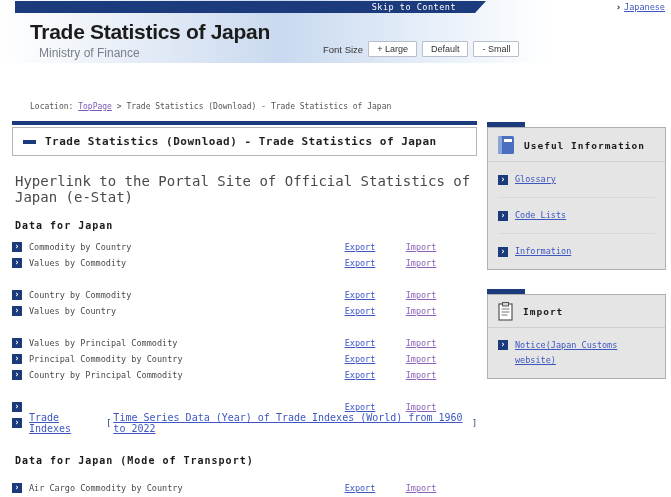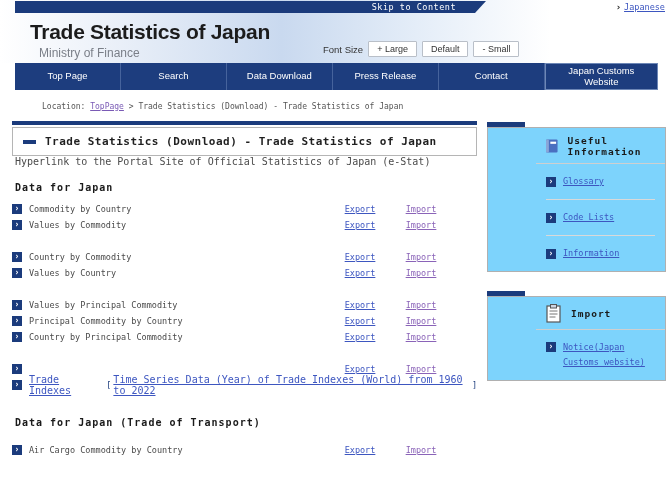--- a/index.html
+++ b/index.html
@@ -30,56 +30,56 @@
   
   #nav { position:absolute; left:15px; top:63px; width:643px; height:27px;
     background:#1d3d7e; display:flex; }
   .nav-item { flex:1; display:flex; align-items:center; justify-content:center; text-align:center;
     color:#ffffff; font-family:"Liberation Sans", sans-serif; font-size:9.5px; line-height:10.5px;
     border-right:1px solid #46639c; cursor:pointer; text-decoration:none; }
   .nav-item:last-child { border-right:none; flex:1.08; }
   .nav-item:last-child .inner { border:1px solid #6d87b6; padding:2px 8px; }
 
   
-  #breadcrumb { position:absolute; left:42px; top:102px; font-size:8px; color:#555; }
+  #breadcrumb { position:absolute; left:30px; top:102px; font-size:8px; color:#555; }
   #breadcrumb a { color:#7a5ab5; text-decoration:underline; }
 
   
   #left-col  { position:absolute; left:12px;  top:121px; width:465px; }
   #side-col  { position:absolute; left:487px; top:121px; width:179px; }
 
   
   #title-bar { height:4px; background:#1b3b7c; }
   #title-box { margin-top:2px; border:1px solid #b5b5b5; height:29px;
     display:flex; align-items:center; padding-left:10px; background:#fff; }
   .dash-icon { width:13px; height:4px; background:#1b3b7c; margin-right:9px; }
   #title-box h1 { font-size:11px; font-weight:bold; color:#1f1f1f; letter-spacing:0.5px; }
 
-  #intro { margin-left:3px; font-size:10px; color:#4a4a4a; }
+  #intro { margin-top:17px; margin-left:3px; font-size:14px; color:#4a4a4a; }
   .sec-heading { margin-top:15px; margin-left:3px; font-size:10px; font-weight:bold; color:#1a1a1a; letter-spacing:1px; }
 
   
   .group { margin-top:8px; margin-bottom:16px; }
   .row { display:grid; grid-template-columns:1fr 62px 60px; align-items:center;
     height:16px; padding-right:26px; }
   .row-label-wrap { display:flex; align-items:center; gap:7px; }
   .sq-icon { width:10px; height:10px; background:#1b3b7c; color:#fff; font-size:8px; line-height:10px;
     text-align:center; font-weight:bold; flex:0 0 10px; }
   .row-label { font-size:8.5px; color:#4a4a4a; }
   a.lnk { font-size:8.5px; text-decoration:underline;text-align:center; }
   a.export { color:#3d56c0; }
   a.import { color:#8a63b8; }
   .ti-row { display:flex; align-items:center; gap:7px; height:16px; font-size:8.5px; }
   .ti-row .bracket { color:#1b3b7c; }
   a.blue-link { color:#3d56c0; text-decoration:underline; font-size:10px; }
   #sec2-heading { margin-top:24px; }
   #aircargo-group { margin-top:14px; margin-bottom:0; }
 
   
-  .side-box { position:relative; border:1px solid #b0b0b0; background:#7dd3fc; margin-top:6px;padding-left:48px; }
+  .side-box { position:relative; border:1px solid #b0b0b0; background:#e5e5e5; margin-top:6px; }
   .side-box::before { content:""; position:absolute; top:-6px; left:-1px; width:38px; height:5px; background:#1b3b7c; }
   .side-head { display:flex; align-items:center; gap:10px; padding:7px 10px 6px 10px;
     border-bottom:1px solid #cfcfcf; }
   .side-head .t { font-size:9.5px; font-weight:bold; color:#1a1a1a; letter-spacing:1px; }
   .side-links { padding:0 10px; }
   .side-link-row { display:flex; align-items:center; gap:7px; padding:10px 0;
     border-bottom:1px solid #d9d9d9; }
   .side-link-row:last-child { border-bottom:none; }
   .side-link-row a { font-size:8.5px; color:#3d56c0; text-decoration:underline; line-height:15px; }
   #other-box { margin-top:24px; }
@@ -100,30 +100,20 @@
     <div id="site-title">Trade Statistics of Japan</div>
     <div id="site-sub">Ministry of Finance</div>
     <div id="fontsize">
       <span>Font Size</span>
       <button class="fs-btn"><span class="plus"></span><span>+ Large</span></button>
       <button class="fs-btn">Default</button>
       <button class="fs-btn">- Small</button>
     </div>
   </div>
 
-  <div id="nav">
-    <a class="nav-item" href="#">Top Page</a>
-    <a class="nav-item" href="#">Search</a>
-    <a class="nav-item" href="#">Data Download</a>
-    <a class="nav-item" href="#">Press Release</a>
-    <a class="nav-item" href="#">Contact</a>
-    <a class="nav-item" href="#">
-        <span class="inner">Japan Customs Website</span>
-      </a>
-  </div>
 
   <div id="breadcrumb">
     <span>Location:</span>
     <a href="#">TopPage</a>
     <span>&gt;</span>
     <span>Trade Statistics (Download) - Trade Statistics of Japan</span>
   </div>
 
   <div id="left-col">
     <div id="title-bar"></div>
@@ -211,21 +201,21 @@
       </div>
       <div class="ti-row">
         <span class="sq-icon">›</span>
         <a class="blue-link" href="#">Trade Indexes</a>
         <span class="bracket">[</span>
         <a class="blue-link" href="#" style="margin-left:-5px;">Time Series Data (Year) of Trade Indexes (World) from 1960 to 2022</a>
         <span class="bracket" style="margin-left:-5px;">]</span>
       </div>
     </div>
 
-    <div class="sec-heading" id="sec2-heading">Data for Japan (Trade of Transport)</div>
+    <div class="sec-heading" id="sec2-heading">Data for Japan (Mode of Transport)</div>
 
     <div class="group" id="aircargo-group">
       <div class="row">
         <span class="row-label-wrap">
             <span class="sq-icon">›</span>
             <span class="row-label">Air Cargo Commodity by Country</span>
           </span>
         <a class="lnk export" href="#">Export</a>
         <a class="lnk import" href="#">Import</a>
       </div>

